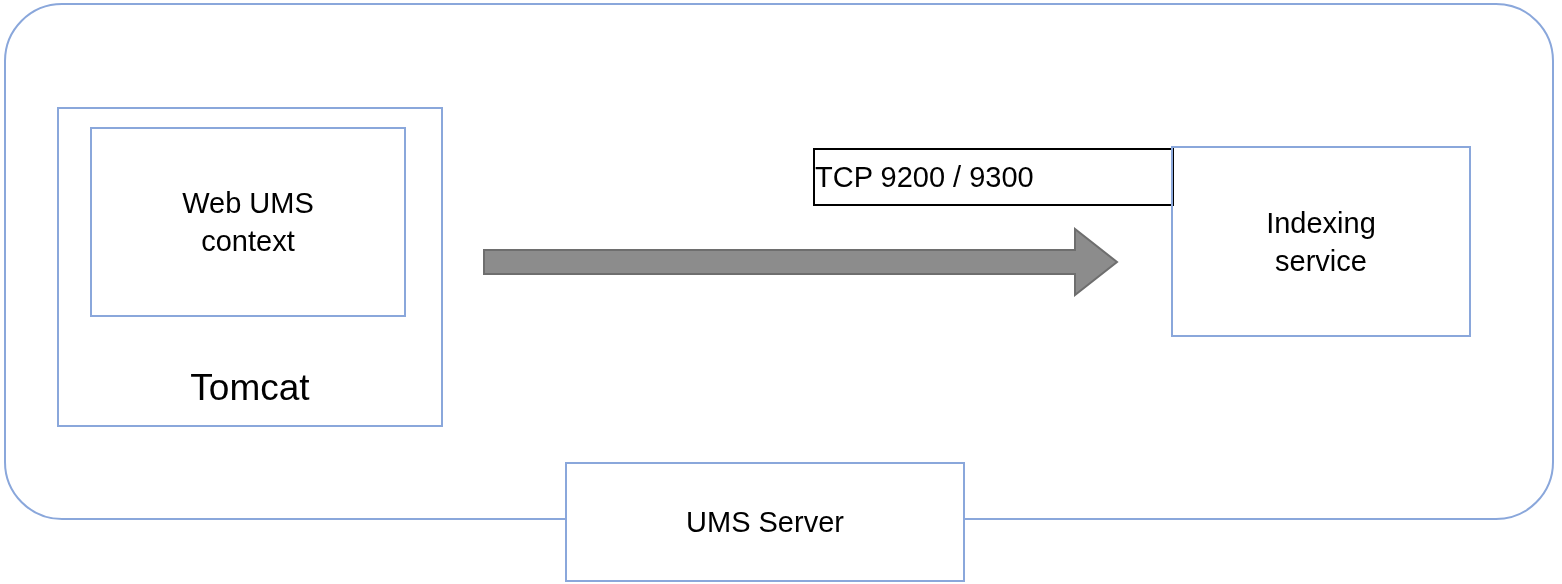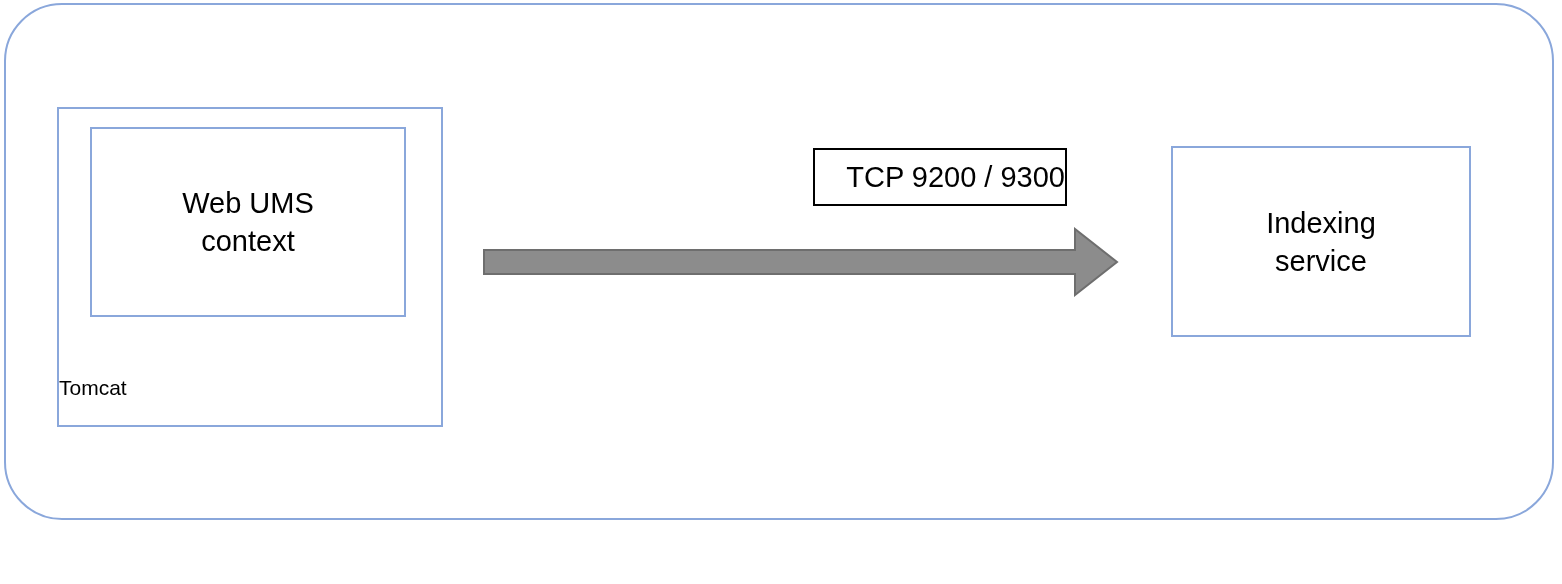--- a/index.html
+++ b/index.html
@@ -36,21 +36,22 @@
     top: 107px;
     width: 386px;
     height: 320px;
     border: 2px solid #8AA7DB;
   }
   .tomcat-label {
     position: absolute;
     left: 0;
     right: 0;
     bottom: 18px;
-    font-size: 21px;
+    text-align: center;
+    font-size: 37px;
     line-height: 38px;
     white-space: pre-line;
   }
   
   .web-ums-box {
     left: 90px;
     top: 127px;
     width: 316px;
     height: 190px;
     border: 2px solid #8AA7DB;
@@ -70,27 +71,27 @@
     position: absolute;
     left: 483px;
     top: 227px;
     width: 636px;
     height: 70px;
   }
   
   .tcp-label-box {
     left: 813px;
     top: 148px;
-    width: 254px;
+    width: 361px;
     height: 58px;
     border: 2px solid #000000;
     background: #FFFFFF;
     display: flex;
     align-items: center;
-    justify-content: flex-end;
+    justify-content: flex-start;
   }
   
   .indexing-box {
     left: 1163px;
     top: 146px;
     width: 300px;
     height: 191px;
     border: 2px solid #8AA7DB;
     display: flex;
     align-items: center;
@@ -133,14 +134,17 @@
 
   <div class="box tcp-label-box">
     <div class="node-text">TCP 9200 / 9300</div>
   </div>
 
   <div class="box indexing-box">
     <div class="node-text">Indexing
 service</div>
   </div>
 
+  <div class="box ums-server-box">
+    <div class="node-text">UMS Server</div>
+  </div>
 
 </div>
 
 </body></html>

